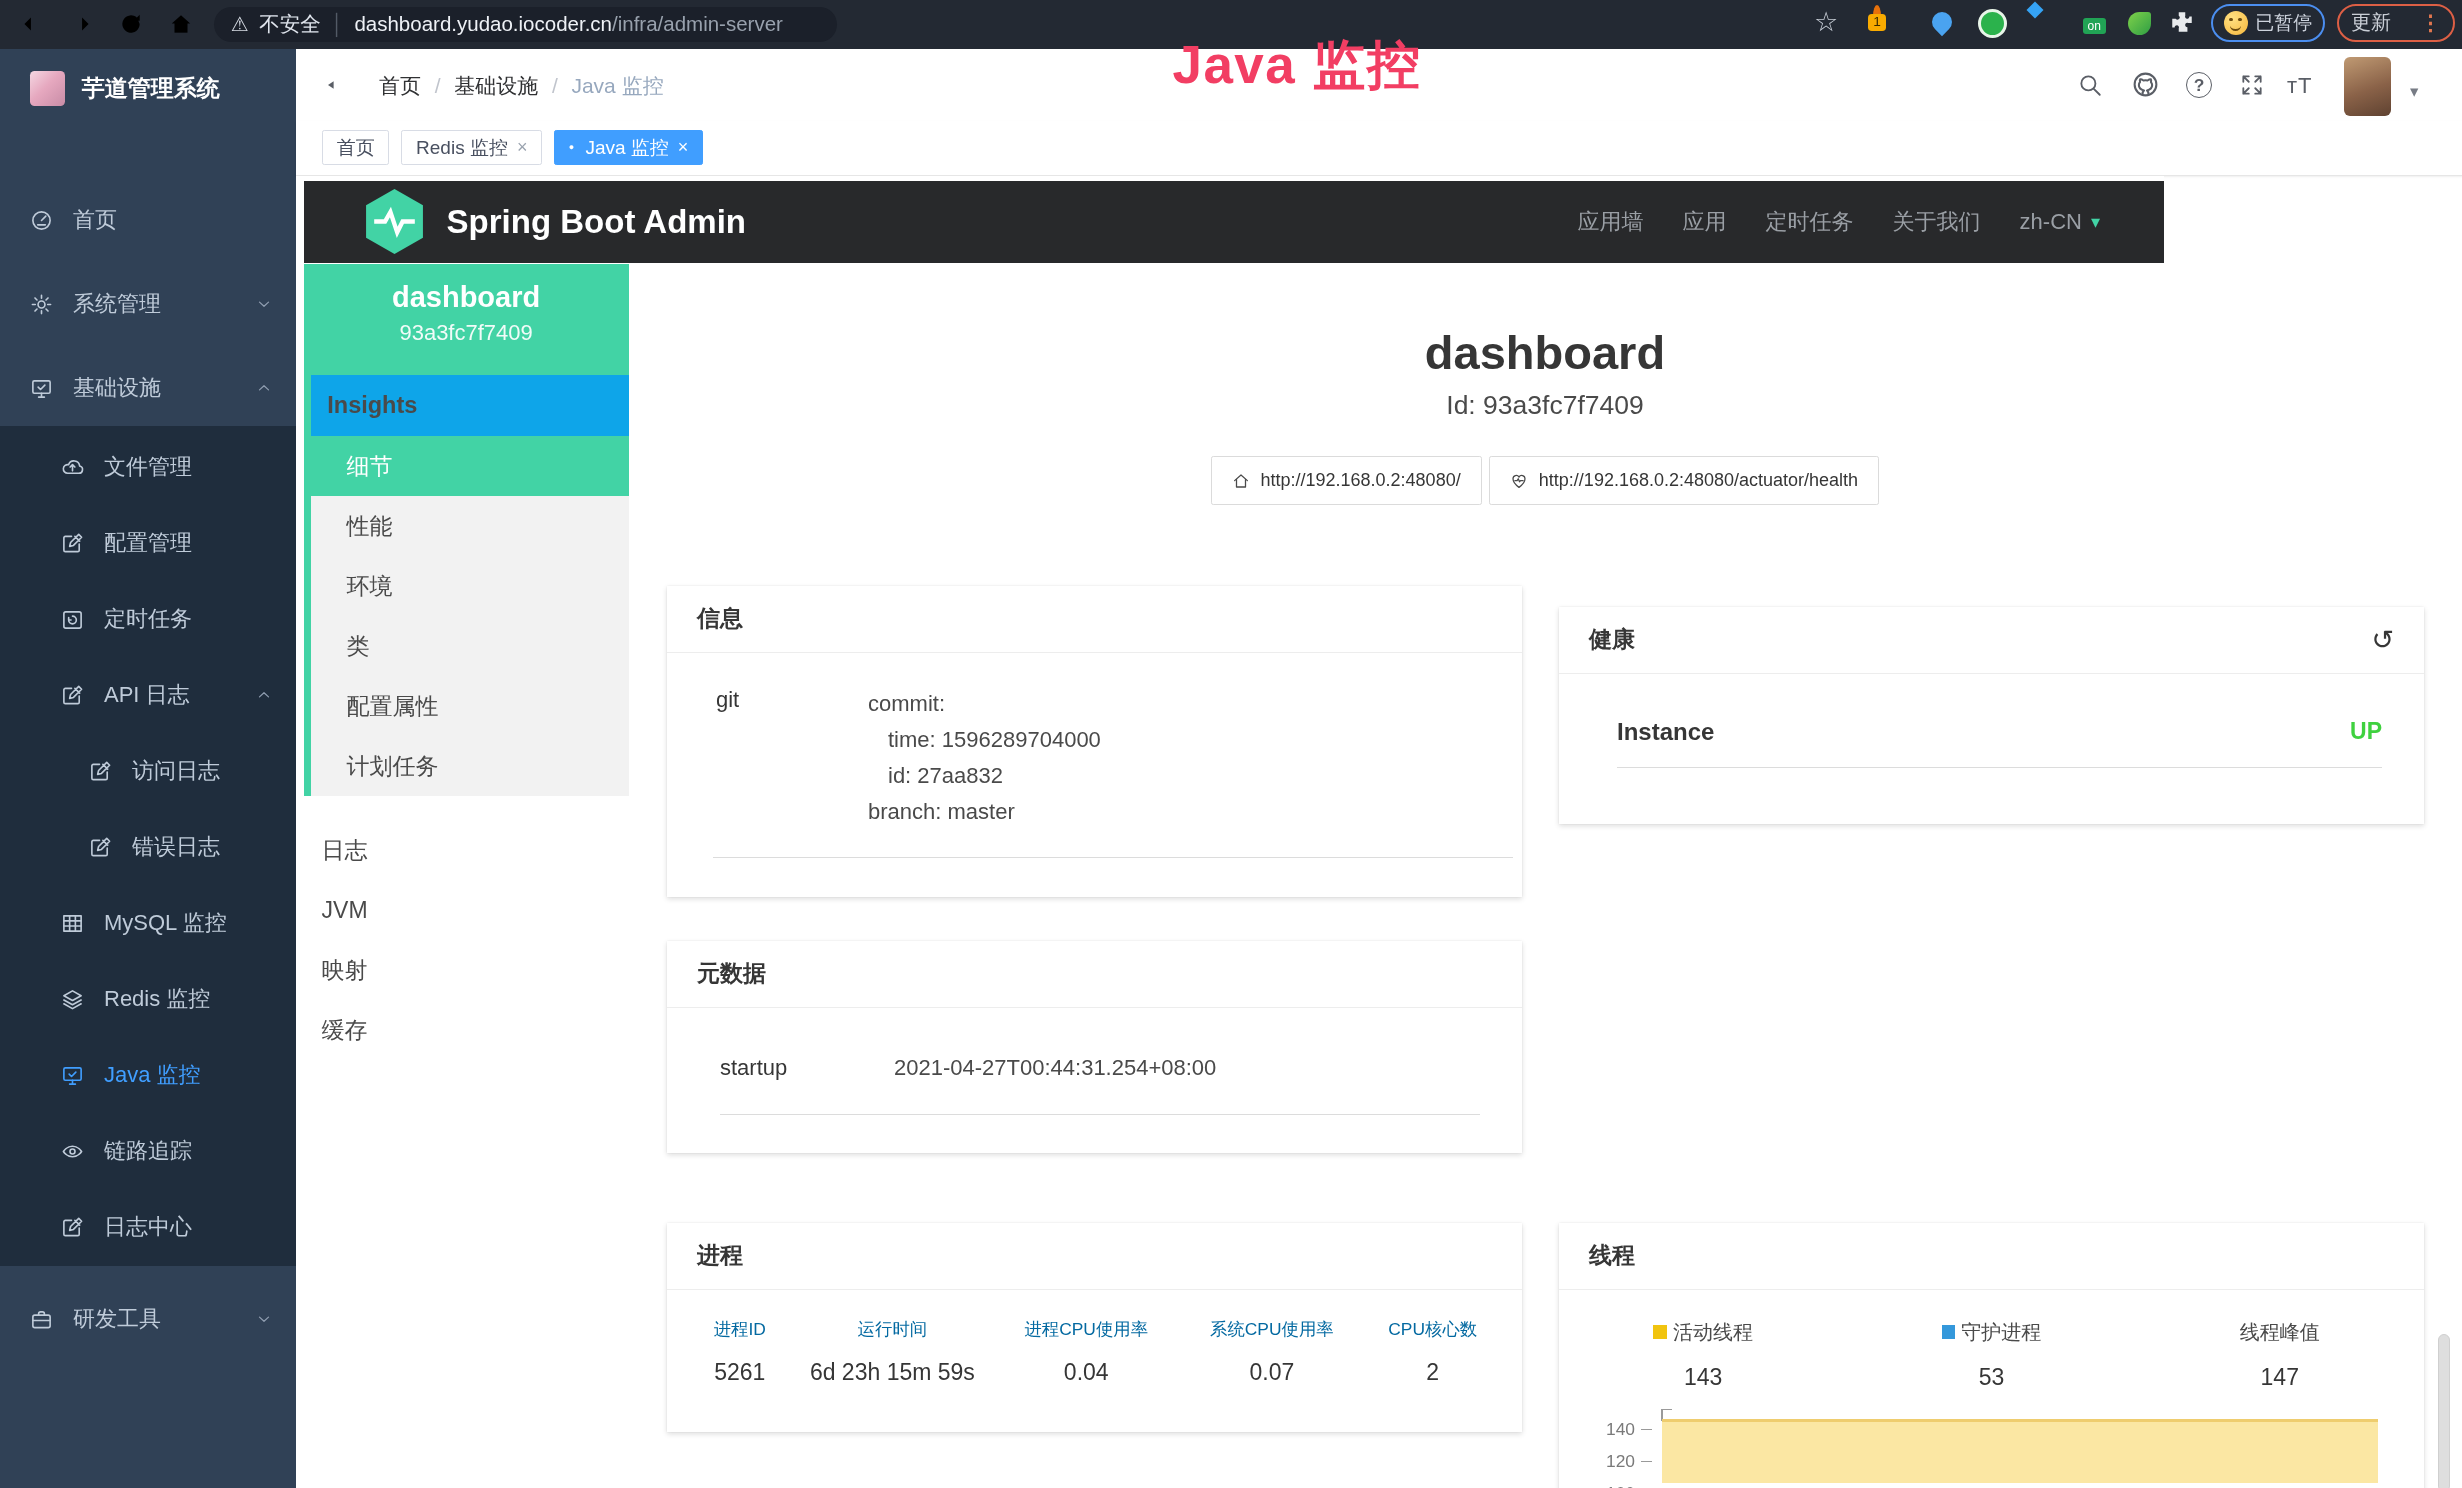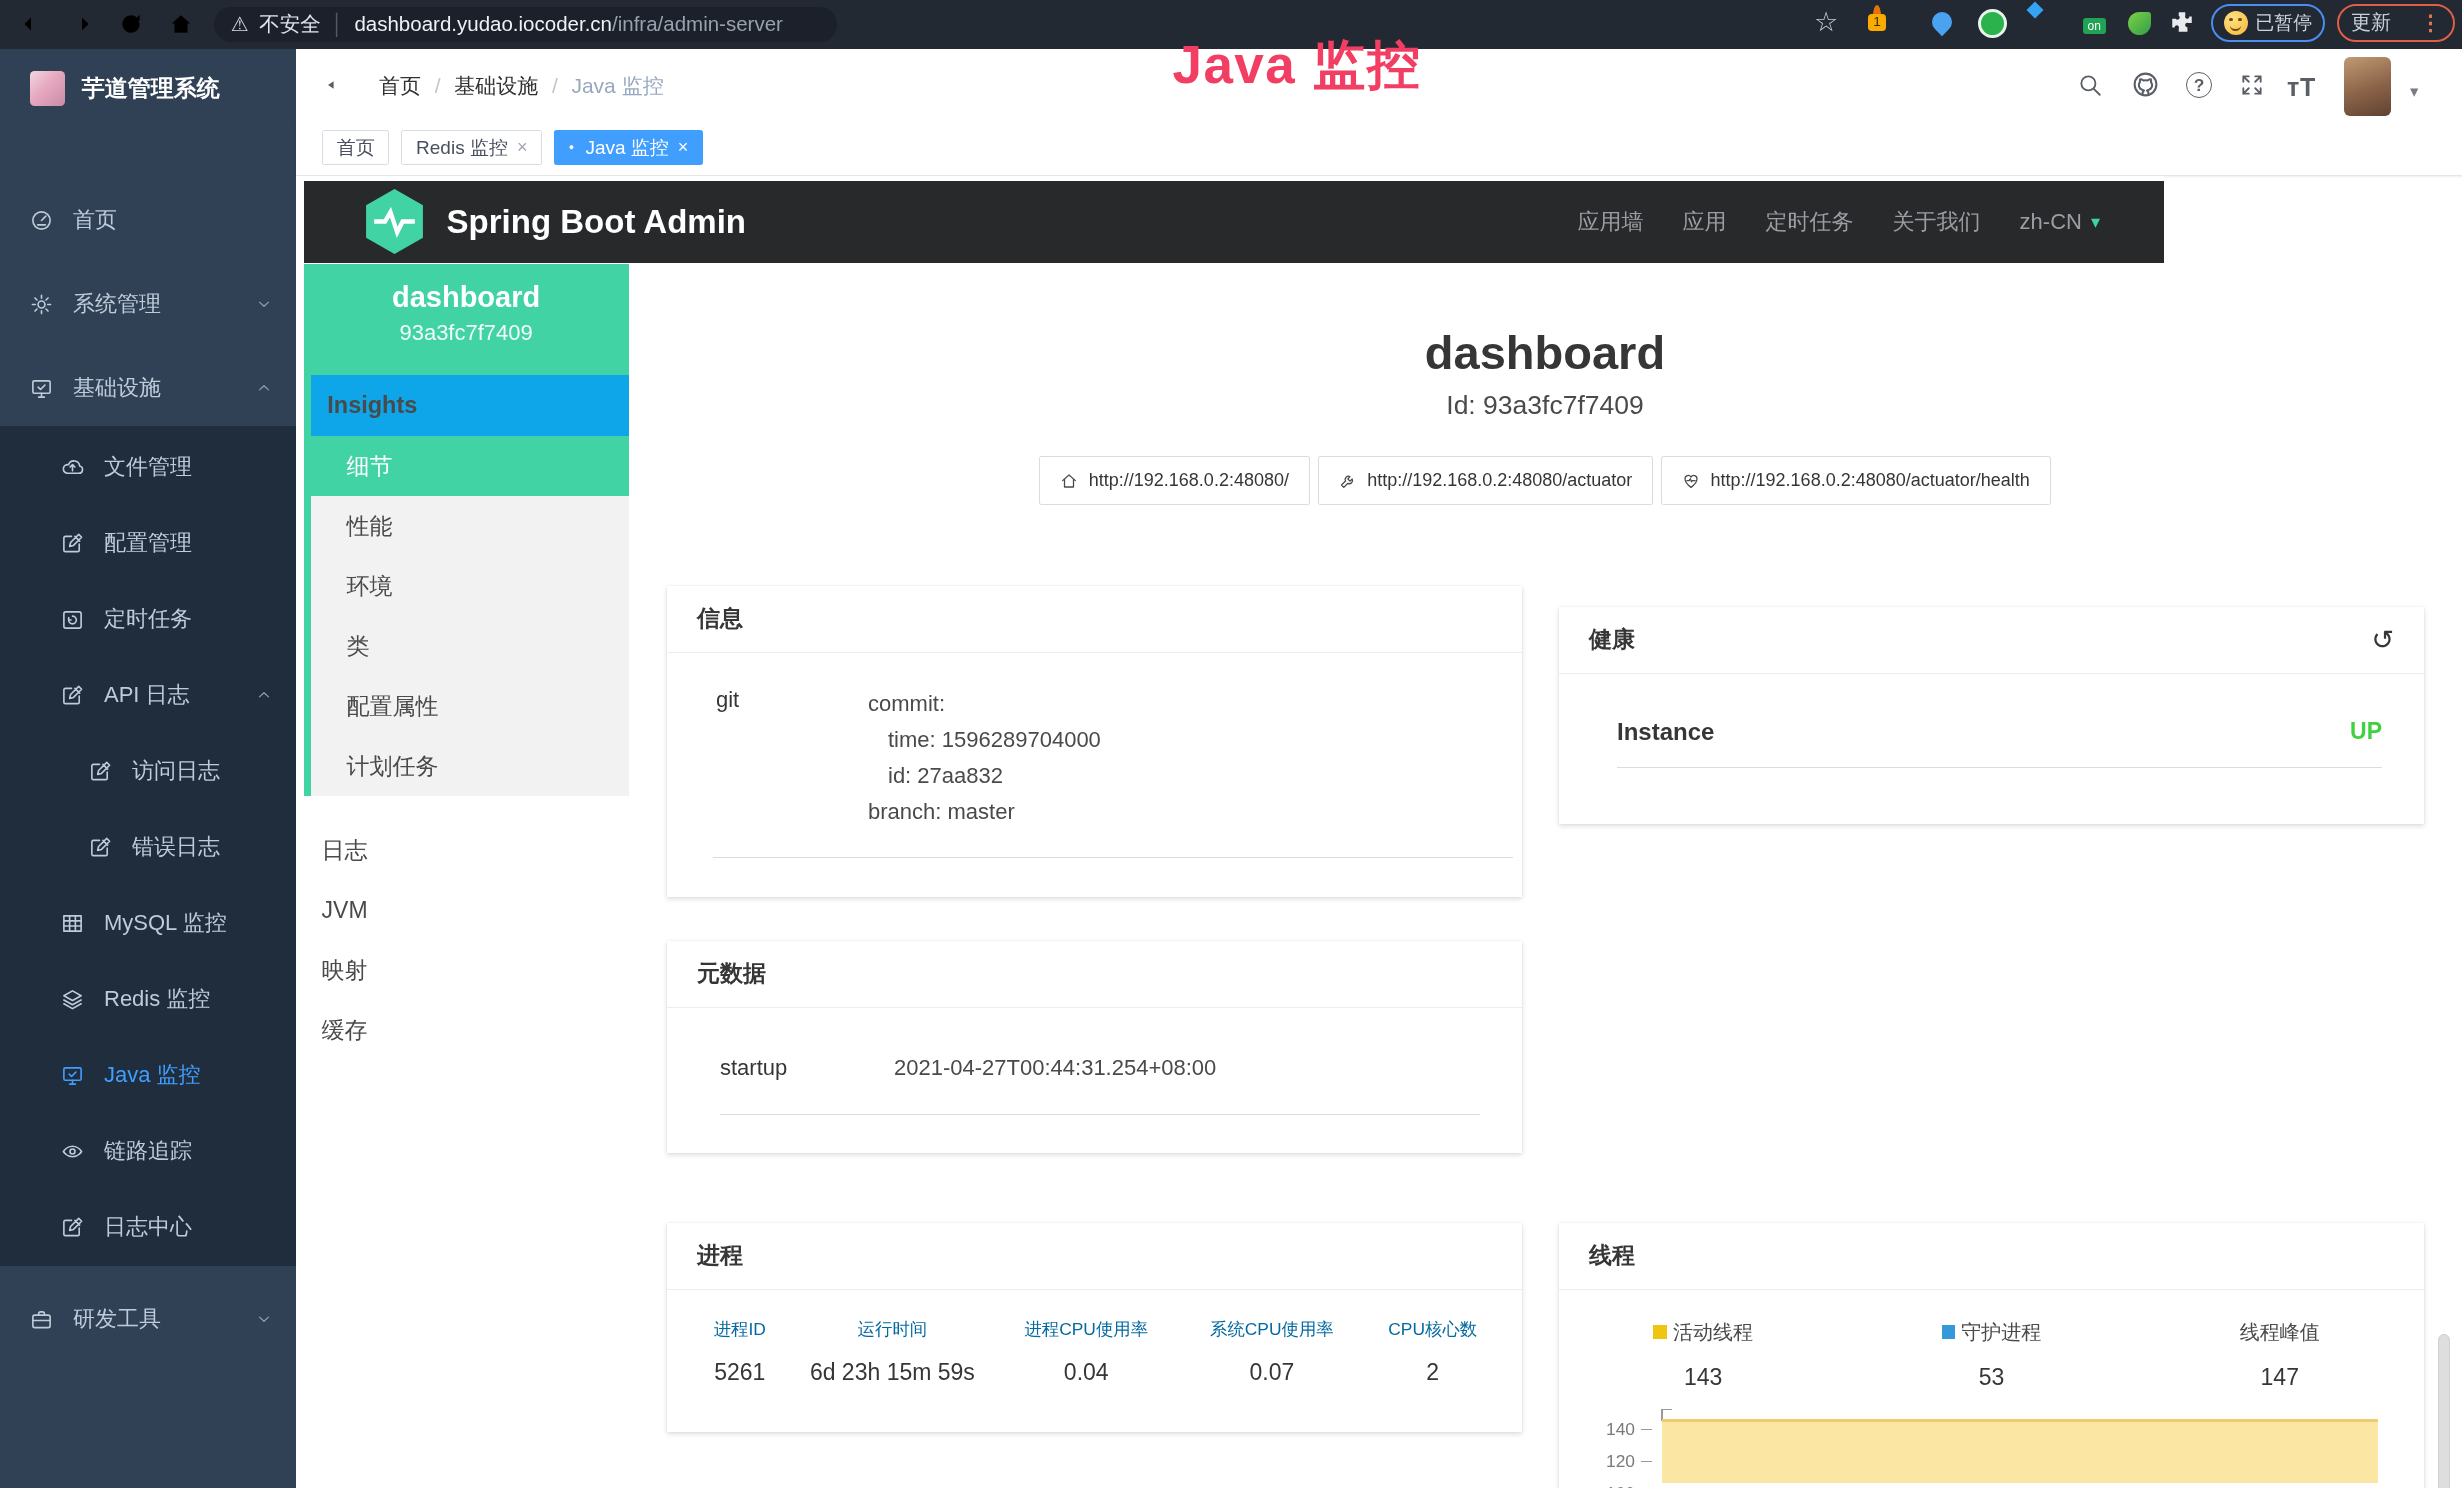--- a/index.html
+++ b/index.html
@@ -62,21 +62,21 @@
   
   .topbar { position:absolute; left:296px; top:49px; width:2167px; height:73px; background:#fff; border-bottom:0.8px solid #eef0f2; }
   .hamb { position:absolute; left:27px; top:21px; width:30px; height:30px; color:#5a5e66; }
   .crumbs { position:absolute; left:83px; top:0; height:73px; display:flex; align-items:center; font-size:21px; }
   .crumb { color:#303133; }
   .crumb.last { color:#97a8be; }
   .crumb-sep { color:#c0c4cc; margin:0 13.7px; }
   .tb-ic { position:absolute; top:23px; color:#5a5e66; }
   .help-circle { width:26px; height:26px; border:1.5px solid #5a5e66; border-radius:50%; font-size:17.4px;
                  display:flex; align-items:center; justify-content:center; font-weight:bold; }
-  .fontsize-g { font-size:25px; font-weight:bold; letter-spacing:0.8px;text-align:center; }
+  .fontsize-g { font-size:22px; font-weight:normal; letter-spacing:0.8px;text-align:center; }
   .avatar-top { position:absolute; left:2048px; top:7.6px; width:47px; height:59px; border-radius:6px;
                 background:linear-gradient(160deg,#c09a73 0%,#8a6248 55%,#5f4231 100%); }
   .caret-top { position:absolute; left:2114px; top:32px; color:#777c85; font-size:16.7px; }
 
   
   .tagsbar { position:absolute; left:296px; top:121px; width:2167px; height:55px; background:#fff;
              border-bottom:0.8px solid #e6e6e6; box-shadow:0 0.8px 2.3px rgba(0,0,0,.10); padding:9px 0 0 26px; display:flex; gap:12px; }
   .tag { height:35px; display:inline-flex; align-items:center; padding:0 13.7px; border:0.8px solid #d8dce5;
          border-radius:2.3px; background:#fff; color:#495060; font-size:19px; cursor:pointer; }
   .tag .x { margin-left:9px; font-size:18px; color:#9aa3af; }
@@ -517,26 +517,20 @@
 
         <div class="endpoints">
           <span class="ep-btn">
             <svg class="ic" viewBox="0 0 24 24" width="18" height="18">
                 <use href="#i-home"></use>
               </svg>
             <span>http://192.168.0.2:48080/</span>
           </span>
           <span class="ep-btn">
             <svg class="ic" viewBox="0 0 24 24" width="18" height="18">
-                <use href="#i-wrench"></use>
-              </svg>
-            <span>http://192.168.0.2:48080/actuator</span>
-          </span>
-          <span class="ep-btn">
-            <svg class="ic" viewBox="0 0 24 24" width="18" height="18">
                 <use href="#i-heart"></use>
               </svg>
             <span>http://192.168.0.2:48080/actuator/health</span>
           </span>
         </div>
 
         <section class="card info">
           <div class="card-h">
               <span>信息</span>
             </div>

